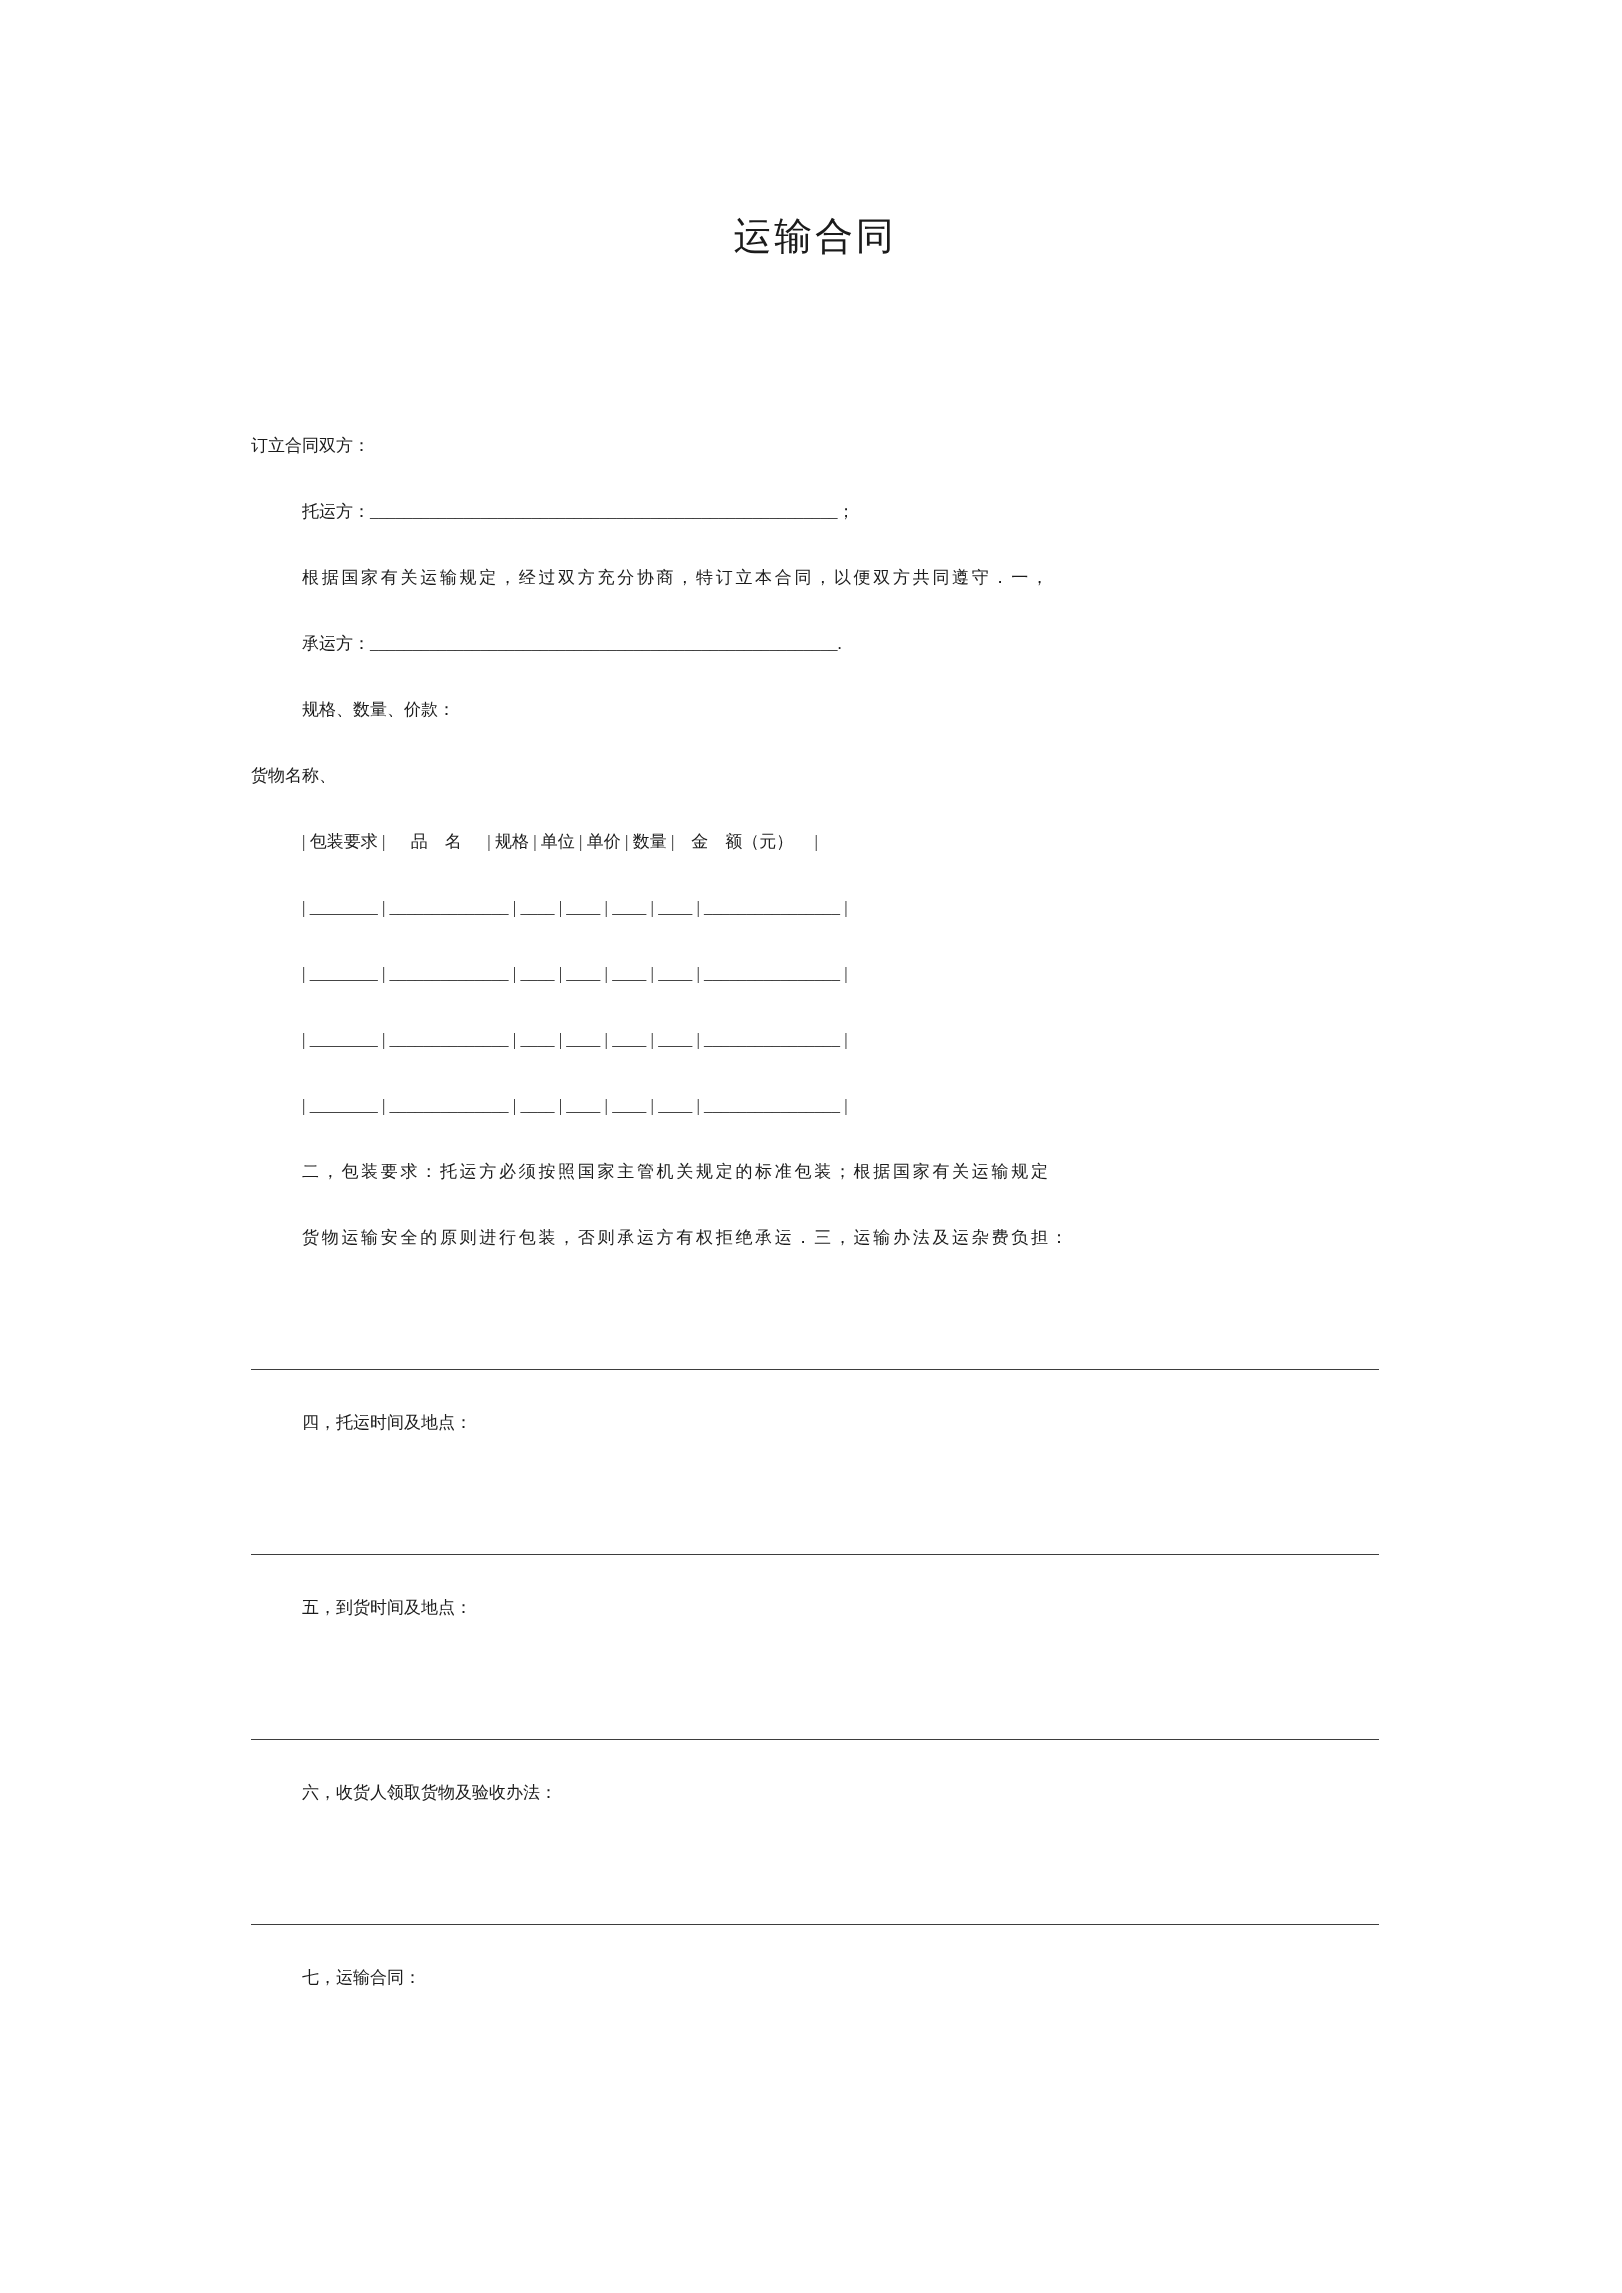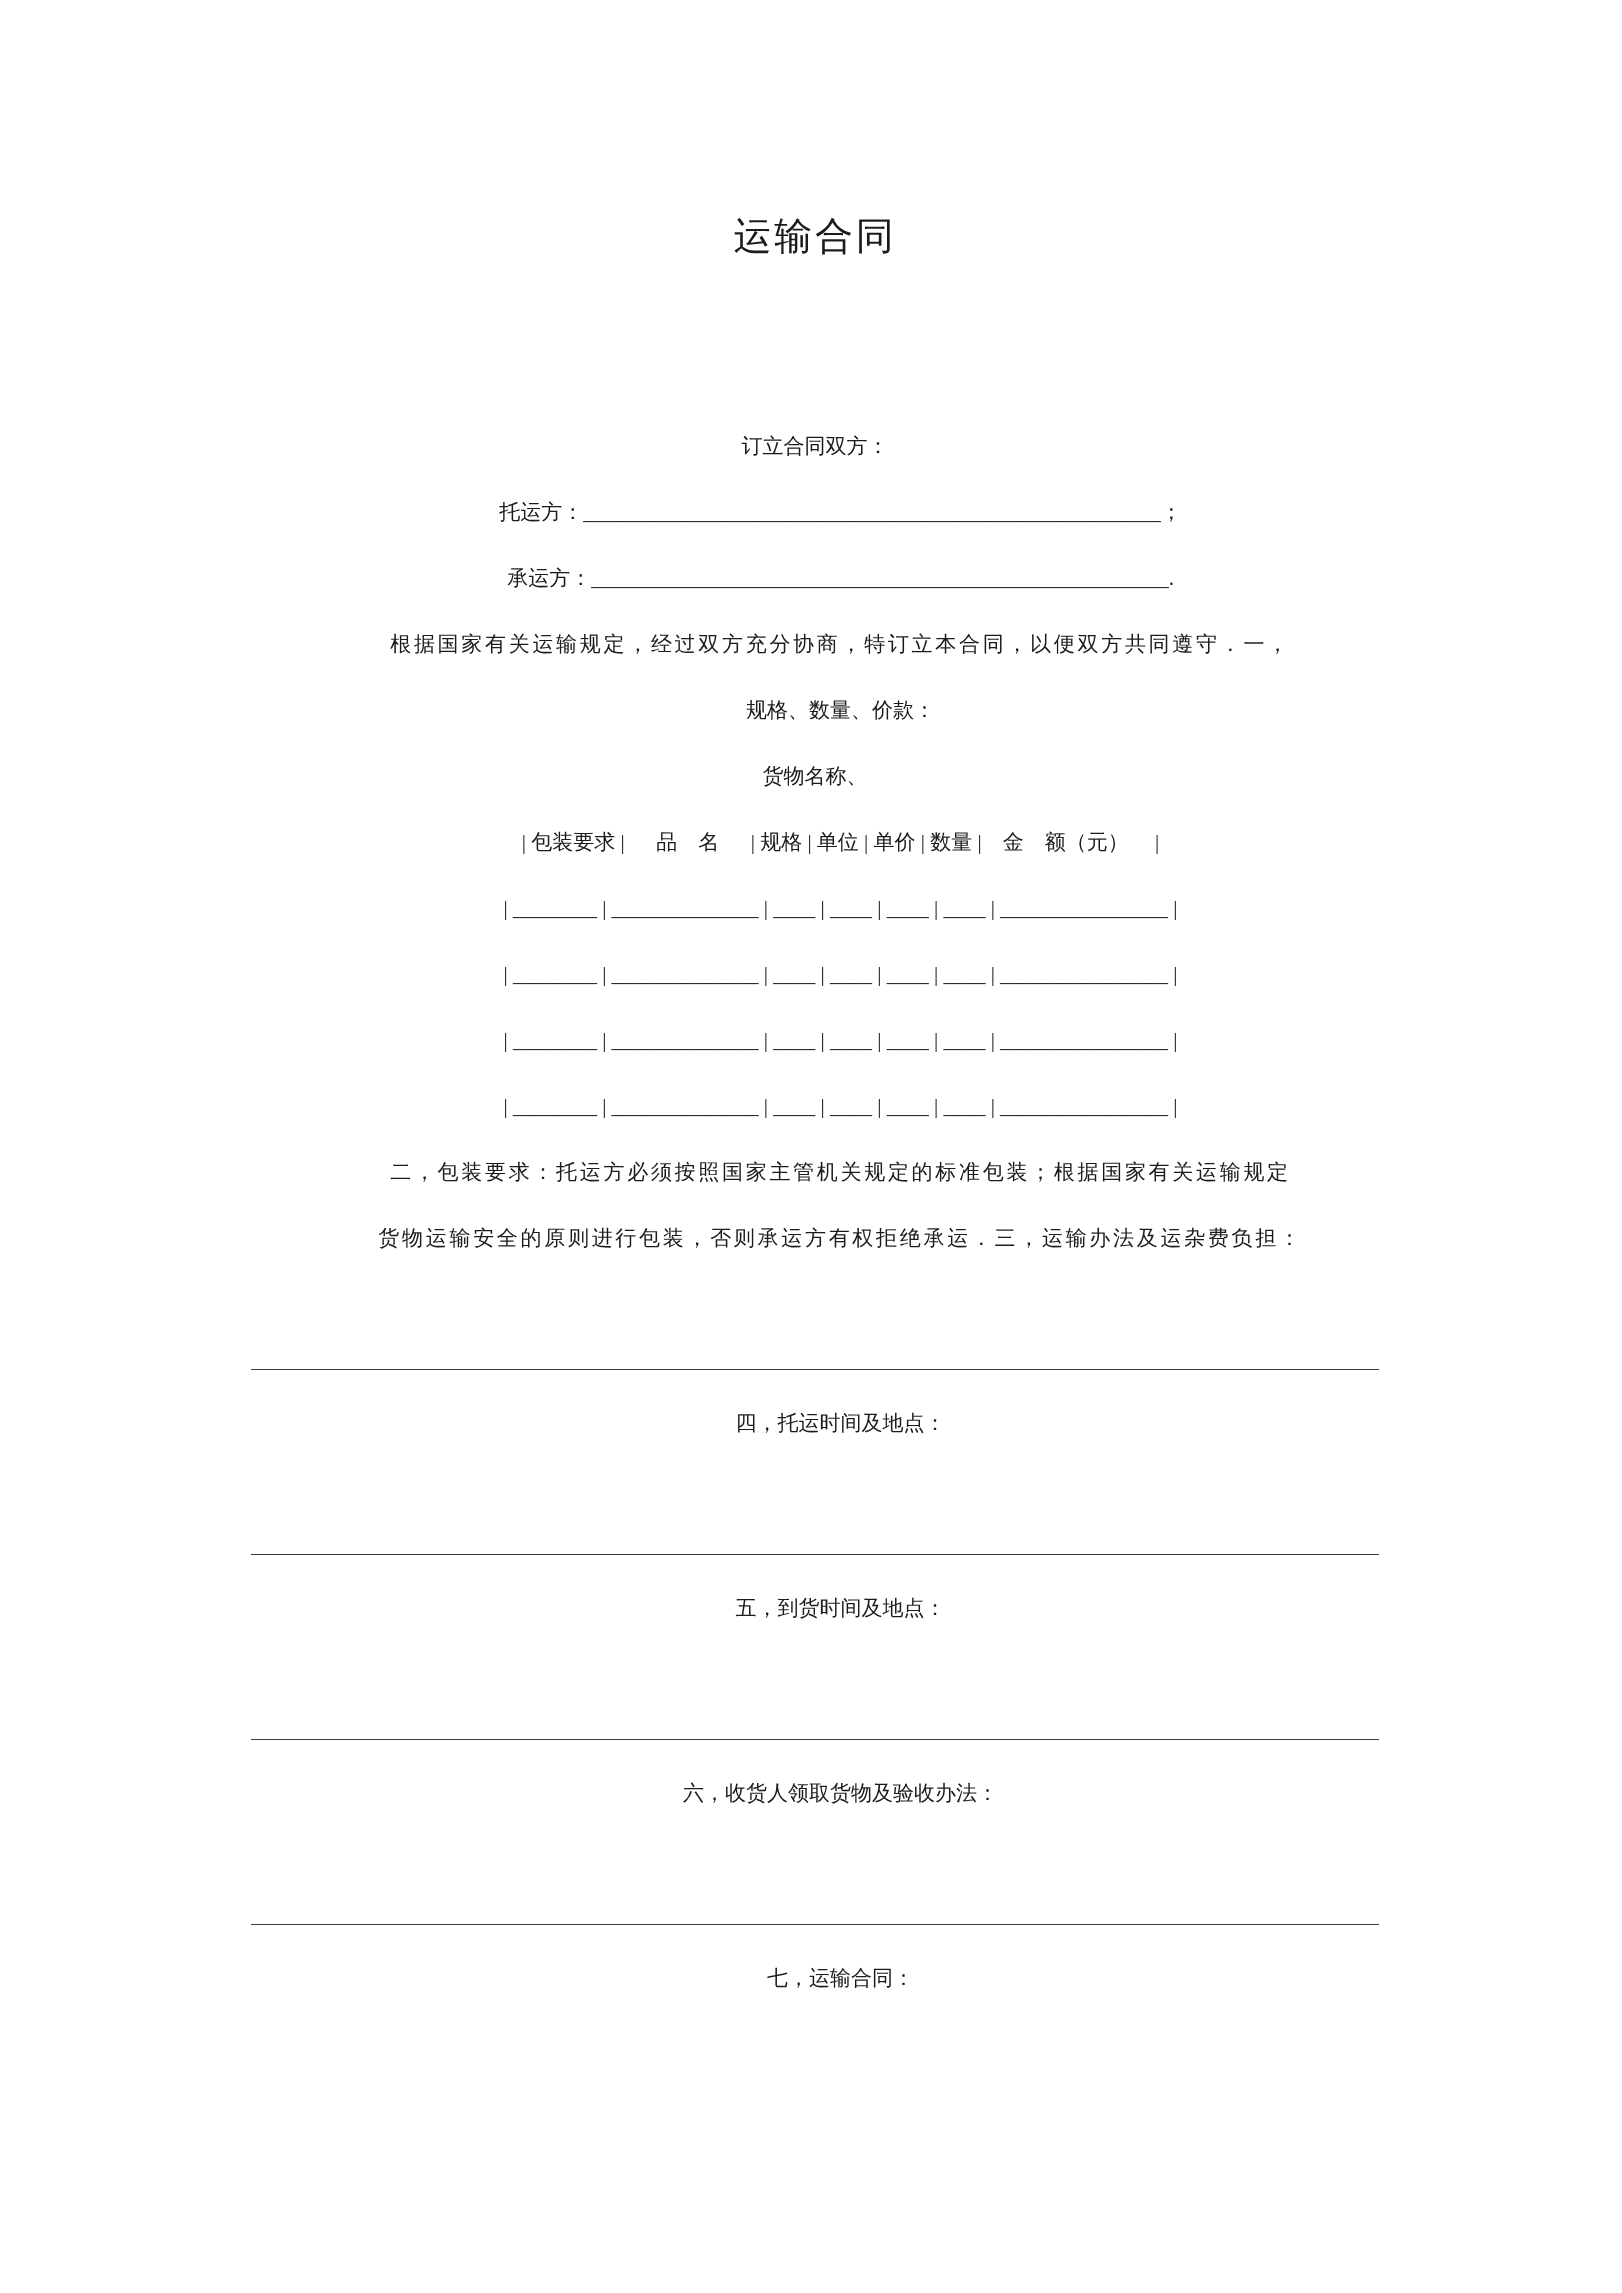--- a/index.html
+++ b/index.html
@@ -25,25 +25,24 @@
     text-align: center;
     font-size: 38px;
     font-weight: normal;
     letter-spacing: 2.7px;
     line-height: 1.2;
   }
   .content {
     margin-top: 153px;
   }
   .line {
-    font-size: 21px;
+    font-size: 17px;
     line-height: 66px;
     white-space: pre;
     overflow: hidden;
-    text-align: center;
   }
   .indent {
     padding-left: 51px;
   }
   .justified {
     letter-spacing: 2.7px;
   }
   .divider {
     border-bottom: 1.8px solid #3d3d3d;
     margin-top: 98px;
@@ -57,23 +56,23 @@
 <div class="page">
 
   <h1 class="doc-title">运输合同</h1>
 
   <div class="content">
 
     <div class="line">订立合同双方：</div>
 
     <div class="line indent">托运方：_______________________________________________________；</div>
 
+    <div class="line indent justified">根据国家有关运输规定，经过双方充分协商，特订立本合同，以便双方共同遵守．一，</div>
+
     <div class="line indent">承运方：_______________________________________________________.</div>
-
-    <div class="line indent justified">根据国家有关运输规定，经过双方充分协商，特订立本合同，以便双方共同遵守．一，</div>
 
     <div class="line indent">规格、数量、价款：</div>
 
     <div class="line">货物名称、</div>
 
     <div class="line indent">| 包装要求 |      品    名      | 规格 | 单位 | 单价 | 数量 |    金    额（元）     |</div>
 
     <div class="line indent">| ________ | ______________ | ____ | ____ | ____ | ____ | ________________ |</div>
 
     <div class="line indent">| ________ | ______________ | ____ | ____ | ____ | ____ | ________________ |</div>

